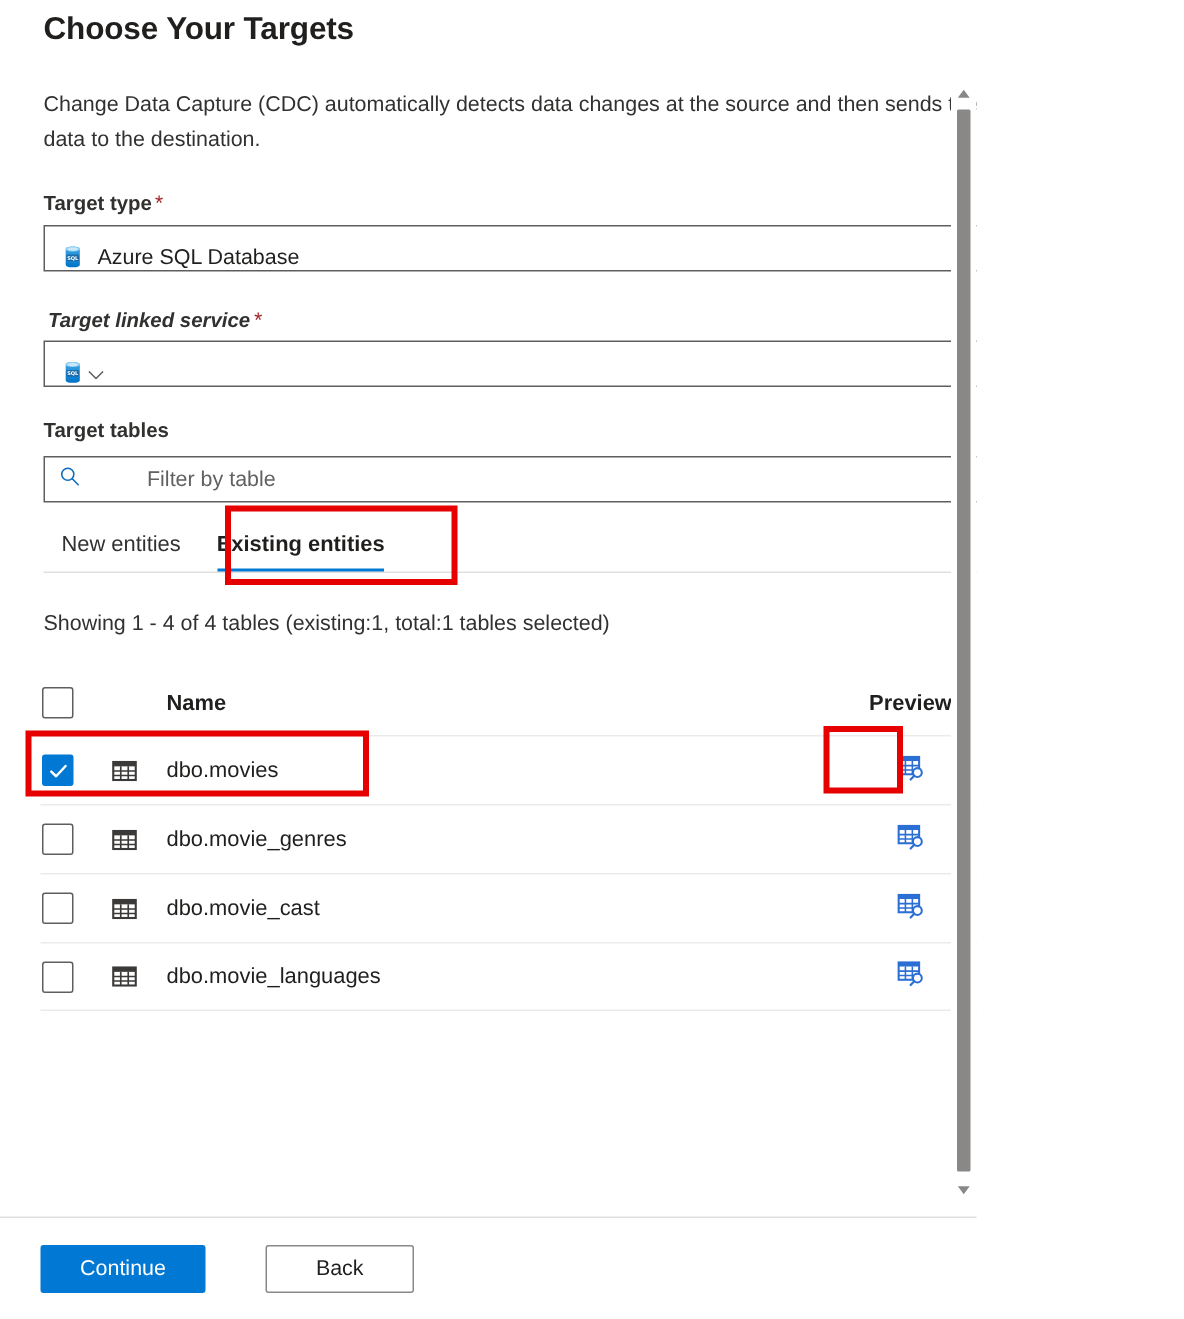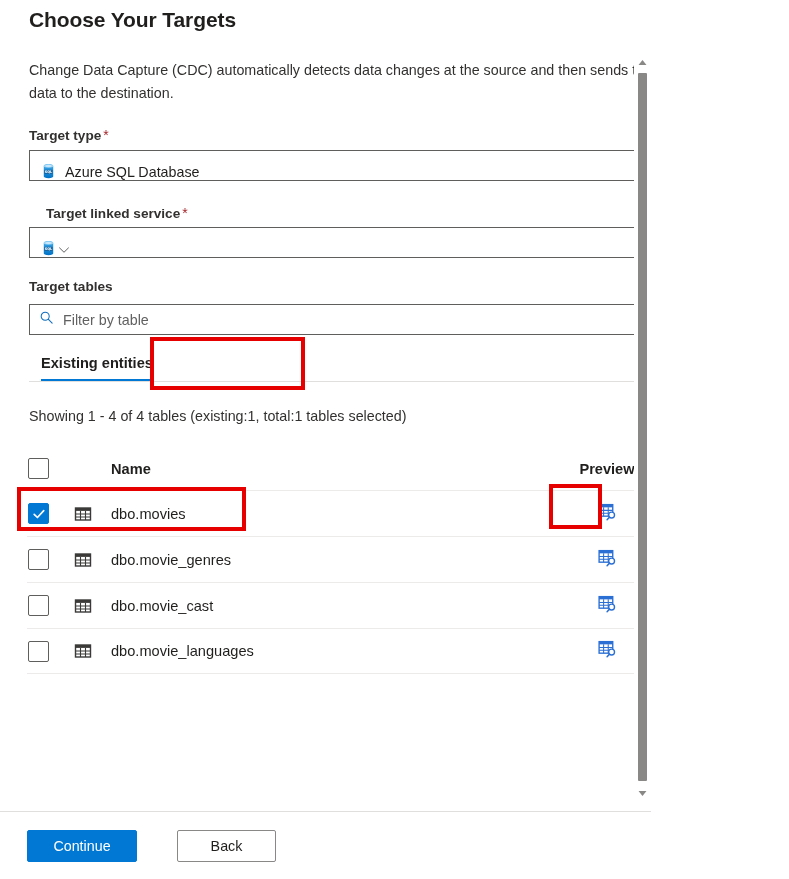--- a/index.html
+++ b/index.html
@@ -309,21 +309,21 @@
         </svg>
       </span>
       <span class="combo-text">Azure SQL Database</span>
       <span>
         <svg class="chev" viewBox="0 0 16 16">
           <path d="M2.6 5.3 L8 10.6 L13.4 5.3" fill="none" stroke="#5a5a5a" stroke-width="1.1"></path>
         </svg>
       </span>
     </div>
 
-    <div class="field-label" style="left:46px; top:205px;">
+    <div class="field-label" style="left:32px; top:205px;font-style:italic;">
       <span>Target linked service</span><span class="req-star">*</span>
     </div>
     <div class="combo" style="left:29px; top:227px; width:689px;">
       <span class="sqlicon-wrap">
         <svg class="sqlicon" viewBox="0 0 18 18">
           <defs>
             <linearGradient id="sqlg2" x1="0" y1="0" x2="0" y2="1">
               <stop offset="0" stop-color="#3fa8e8"></stop>
                 <stop offset="1" stop-color="#0072c6"></stop>
             </linearGradient>
@@ -349,31 +349,32 @@
           <path d="M12.1 4.5 L15.1 7.5" fill="none" stroke="#0f6cbd" stroke-width="1.1"></path>
           <path d="M4.5 13.1 L6.9 15.6" fill="none" stroke="#0f6cbd" stroke-width="1.1"></path>
           <path d="M3.3 16.8 L4.6 16.4 L3.8 15.5 Z" fill="#0f6cbd"></path>
         </svg>
       </span>
     </button>
 
     <div class="field-label" style="left:29px; top:279px;">
       <span>Target tables</span>
     </div>
-    <div class="search-box" style="left:29px; top:304px; width:682px;">
+    <div class="search-box" style="left:29px; top:304px; width:682px;gap:35px;">
       <span>
         <svg width="15" height="15" viewBox="0 0 16 16">
           <circle cx="6.6" cy="6.6" r="4.3" fill="none" stroke="#0f6cbd" stroke-width="1.1"></circle>
           <path d="M9.8 9.8 L14.0 14.0" stroke="#0f6cbd" stroke-width="1.1" fill="none" stroke-linecap="round"></path>
         </svg>
       </span>
       <input class="search-input" type="text" placeholder="Filter by table" style="">
     </div>
 
     <div class="tabs">
+      <button class="tab">New entities</button>
       <button class="tab active">Existing entities</button>
     </div>
 
     <div class="showing">Showing 1 - 4 of 4 tables (existing:1, total:1 tables selected)</div>
 
     <div class="tbl">
 
       <div class="tbl-head">
         <div class="col-check">
           <div class="cb">

